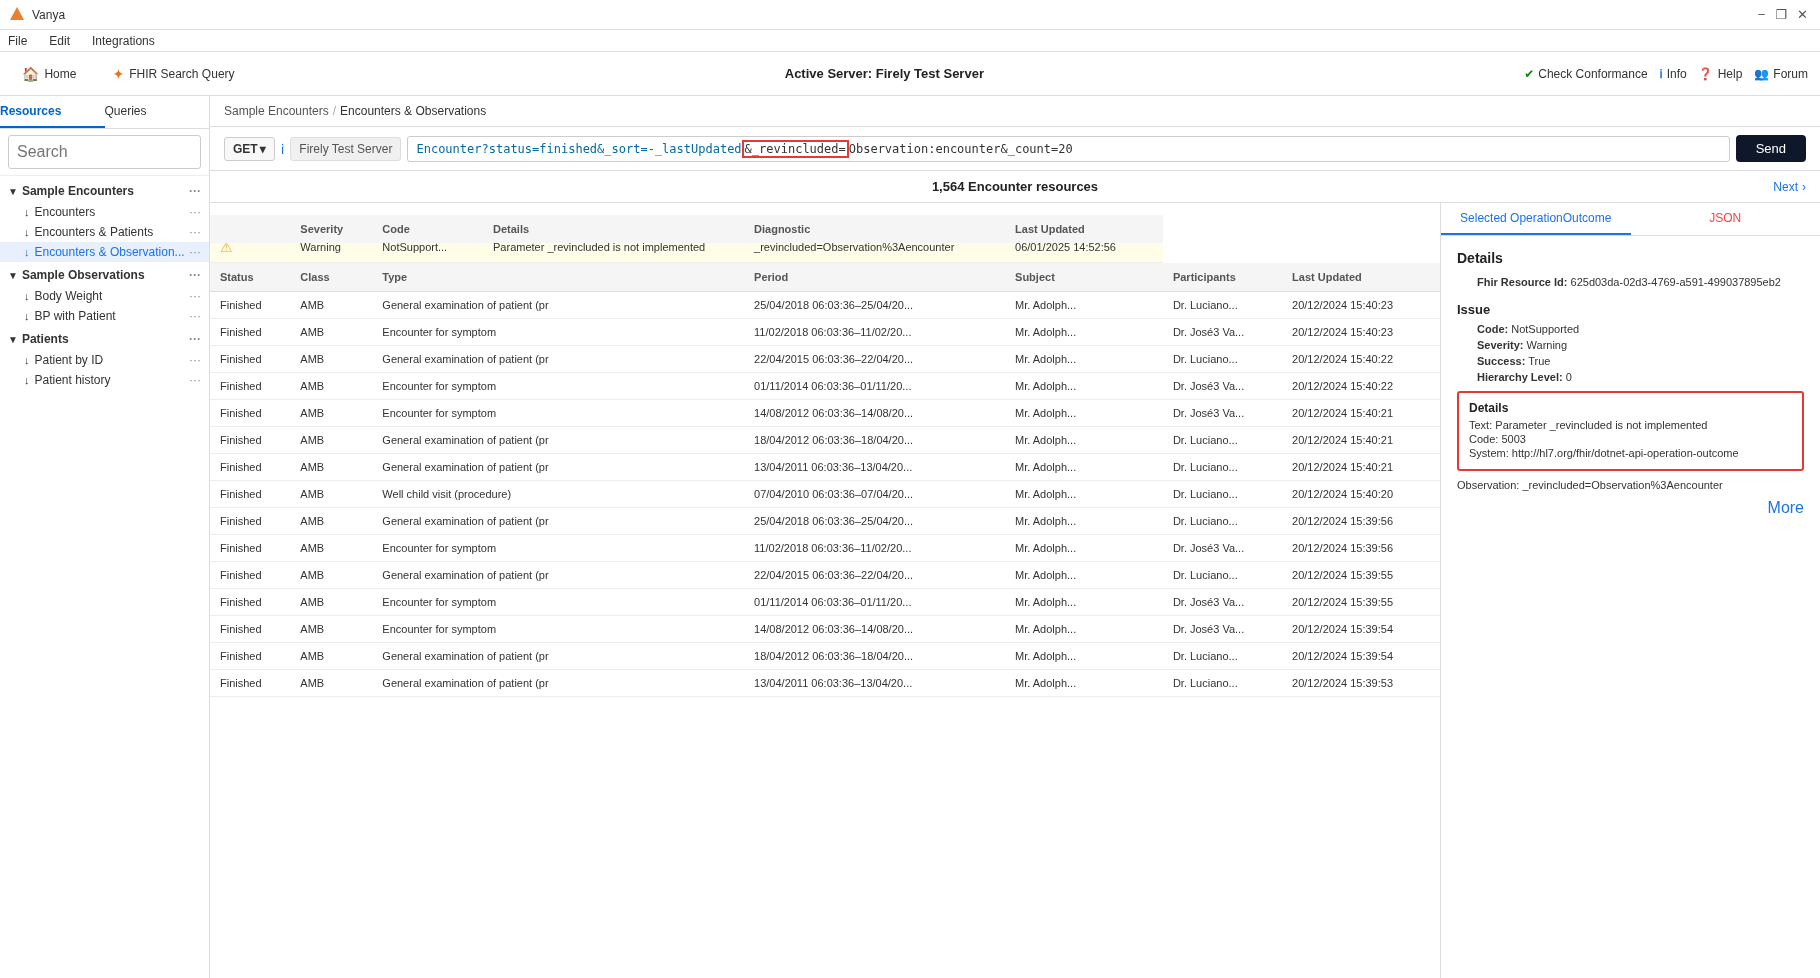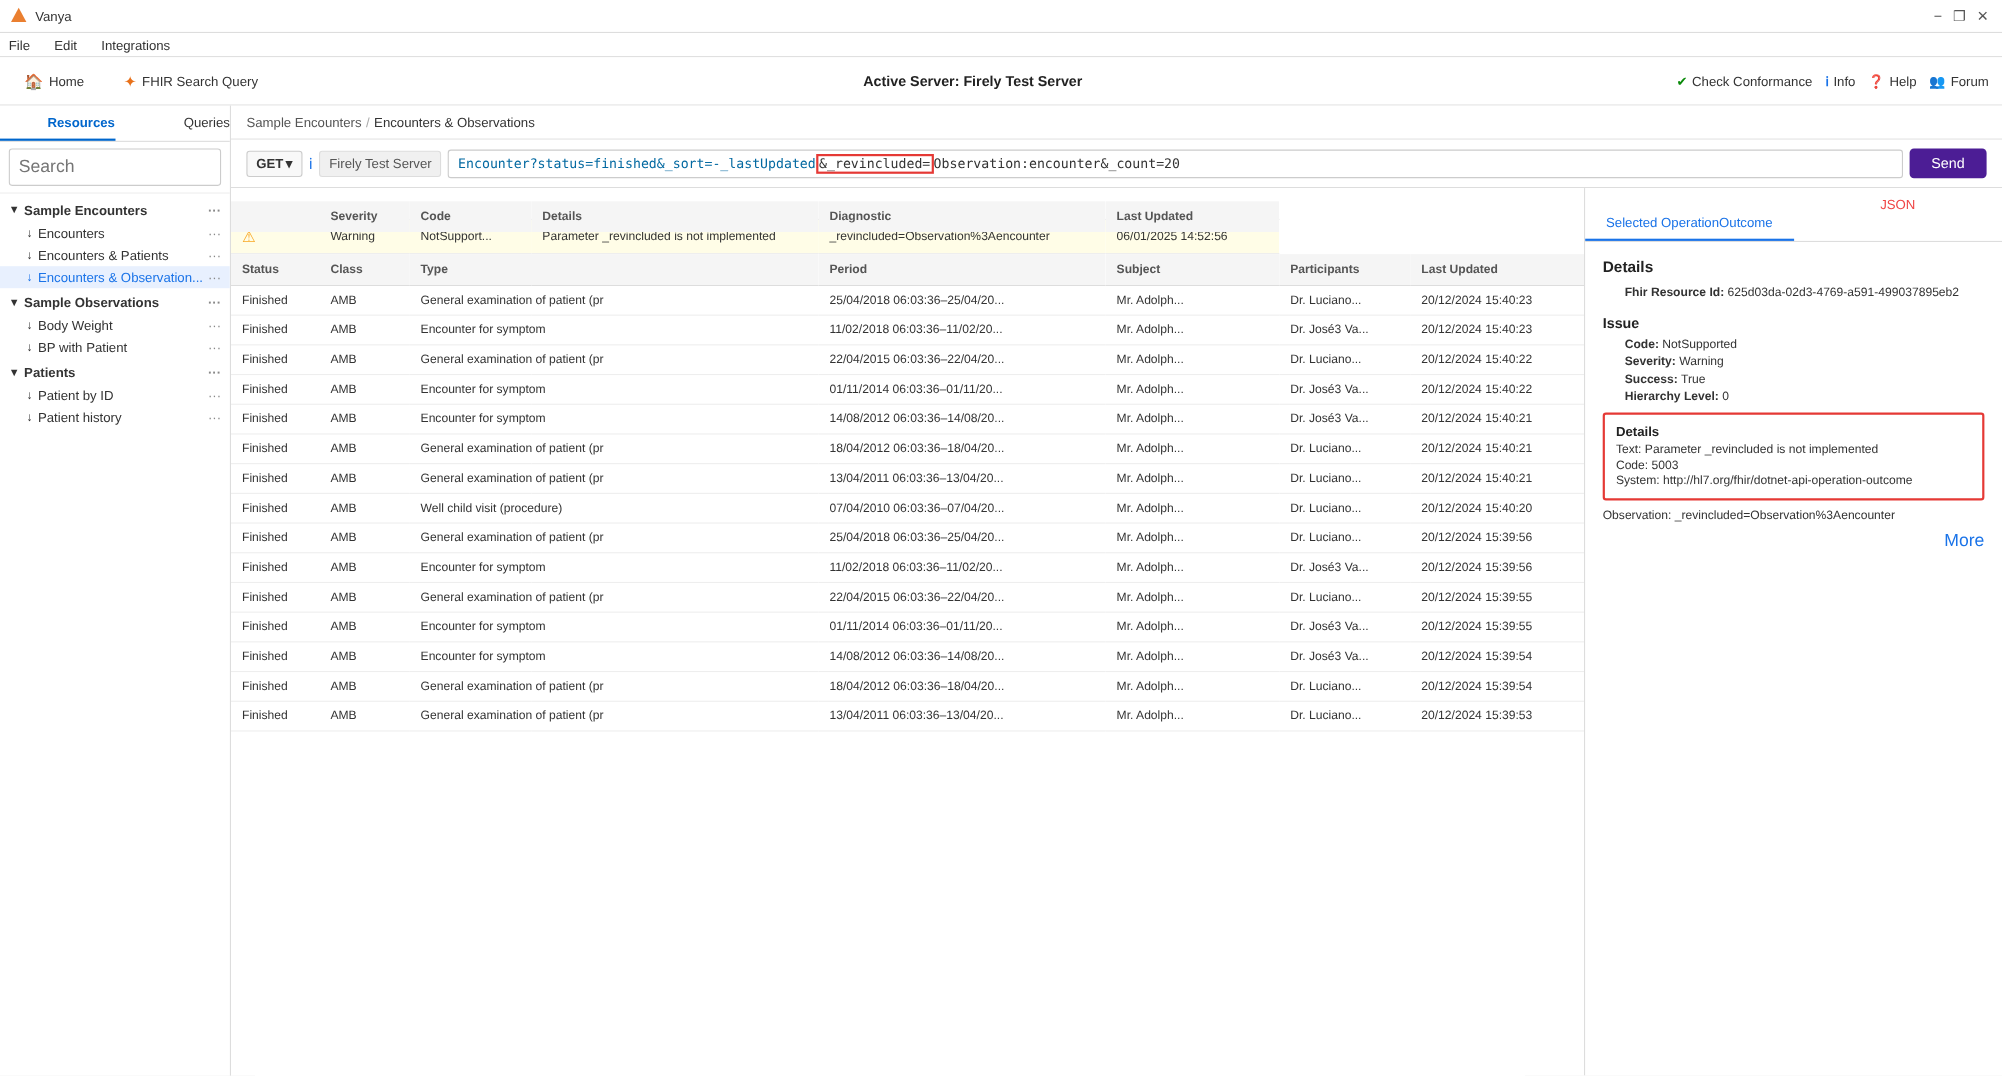--- a/index.html
+++ b/index.html
@@ -19,21 +19,21 @@
     .active-server { font-size: 13px; font-weight: 600; color: #222; flex: 1; text-align: center; }
     .toolbar-right { display: flex; align-items: center; gap: 12px; }
     .toolbar-right-btn { display: flex; align-items: center; gap: 4px; font-size: 12px; color: #333; cursor: pointer; }
 
     
     #main { display: flex; height: calc(978px - 96px); }
 
     
     #sidebar { width: 210px; background: #fff; border-right: 1px solid #ddd; display: flex; flex-direction: column; overflow: hidden; }
     .sidebar-tabs { display: flex; border-bottom: 1px solid #ddd; }
-    .sidebar-tab { flex: 1; text-align: right; padding: 8px 0; font-size: 12px; cursor: pointer; color: #333; }
+    .sidebar-tab { flex: 1; text-align: left; padding: 8px 0; font-size: 12px; cursor: pointer; color: #333; }
     .sidebar-tab.active { border-bottom: 2px solid #0066cc; color: #0066cc; font-weight: 600; }
     .sidebar-search { padding: 6px 8px; border-bottom: 1px solid #eee; }
     .sidebar-search input { width: 100%; padding: 4px 8px; border: 1px solid #ccc; border-radius: 3px; font-size: 11px; }
     .sidebar-tree { flex: 1; overflow-y: auto; padding: 4px 0; }
     .tree-group { margin-bottom: 2px; }
     .tree-group-header { display: flex; align-items: center; padding: 4px 8px; cursor: pointer; font-size: 12px; font-weight: 600; color: #333; }
     .tree-group-header .chevron { margin-right: 4px; font-size: 10px; }
     .tree-group-header .more { margin-left: auto; color: #888; }
     .tree-item { display: flex; align-items: center; padding: 3px 8px 3px 24px; cursor: pointer; font-size: 12px; color: #333; }
     .tree-item.active { background: #e8f0fe; color: #1a73e8; }
@@ -50,21 +50,21 @@
     #breadcrumb .bc-link { color: #555; cursor: pointer; }
     #breadcrumb .bc-sep { color: #aaa; }
     #breadcrumb .bc-current { color: #333; font-weight: 500; }
 
     
     #querybar { display: flex; align-items: center; gap: 6px; padding: 8px 14px; background: #fff; border-bottom: 1px solid #ddd; }
     .get-btn { display: flex; align-items: center; gap: 2px; padding: 4px 8px; border: 1px solid #ccc; border-radius: 3px; background: #f8f8f8; cursor: pointer; font-size: 12px; font-weight: 600; color: #333; }
     .info-icon { color: #1a73e8; font-size: 14px; cursor: pointer; }
     .server-label { color: #555; font-size: 12px; padding: 4px 8px; background: #f0f0f0; border: 1px solid #ddd; border-radius: 3px; }
     .query-field { flex: 1; display: flex; align-items: center; border: 1px solid #ccc; border-radius: 3px; padding: 3px 8px; font-family: monospace; font-size: 12px; background: #fff; overflow: hidden; }
-    .send-btn { padding: 6px 20px; background: #4c1d95; color: #fff; border: none; border-radius: 4px; font-size: 13px; font-weight: 500; cursor: pointer; }
+    .send-btn { padding: 6px 20px; background: #0f172a; color: #fff; border: none; border-radius: 4px; font-size: 13px; font-weight: 500; cursor: pointer; }
 
     
     #results-header { display: flex; align-items: center; justify-content: center; padding: 8px 14px; background: #fff; border-bottom: 1px solid #ddd; position: relative; }
     #results-header .count-text { font-size: 13px; font-weight: 600; color: #222; }
     #results-header .nav-next { position: absolute; right: 14px; display: flex; align-items: center; gap: 4px; font-size: 12px; color: #1a73e8; cursor: pointer; }
 
     
     #content-split { display: flex; flex: 1; overflow: hidden; }
 
     
@@ -74,21 +74,21 @@
     .data-table td { padding: 7px 10px; font-size: 11px; color: #333; border-bottom: 1px solid #eee; white-space: nowrap; overflow: hidden; text-overflow: ellipsis; max-width: 200px; }
     .data-table tr.warning-row { background: #fffde7; }
     .data-table tr.warning-row td { background: #fffde7; }
     .warning-icon { color: #f9a825; font-size: 14px; }
     .link-cell { color: #1a73e8; cursor: pointer; }
 
     
     #right-panel { width: 380px; border-left: 1px solid #ddd; background: #fff; display: flex; flex-direction: column; overflow: hidden; }
     .panel-tabs { display: flex; border-bottom: 1px solid #ddd; }
     .panel-tab { flex: 1; text-align: center; padding: 8px 0; font-size: 12px; cursor: pointer; color: #ef4444; border-bottom: 2px solid transparent; }
-    .panel-tab.active { color: #1a73e8; border-bottom: 2px solid #1a73e8; font-weight: 500; margin-top: 16px; }
+    .panel-tab.active { color: #1a73e8; border-bottom: 2px solid #1a73e8; font-weight: 500; }
     .panel-content { flex: 1; overflow-y: auto; padding: 14px 16px; }
     .panel-section-title { font-size: 14px; font-weight: 600; color: #222; margin-bottom: 10px; }
     .panel-field { font-size: 11px; color: #333; margin-bottom: 4px; padding-left: 20px; }
     .panel-field .label { font-weight: 600; }
     .panel-sub-title { font-size: 13px; font-weight: 600; color: #222; margin-top: 14px; margin-bottom: 6px; }
     .detail-box { border: 2px solid #e53935; border-radius: 3px; padding: 8px 10px; margin-top: 8px; }
     .detail-box .detail-title { font-size: 12px; font-weight: 700; color: #222; margin-bottom: 4px; }
     .detail-box .detail-line { font-size: 11px; color: #333; margin-bottom: 2px; }
     .panel-diagnostics { font-size: 11px; color: #333; margin-top: 8px; }
     .panel-more { text-align: right; color: #1a73e8; font-size: 16px; cursor: pointer; margin-top: 8px; }
@@ -242,20 +242,27 @@
       <span class="info-icon">ℹ</span>
       <div class="server-label">Firely Test Server</div>
       <div class="query-field">
         <span style="font-family:monospace;font-size:12px;color:#0369a1;">Encounter?status=finished&amp;_sort=-_lastUpdated</span>
           <span style="font-family:monospace;font-size:12px;color:#333;border:2px solid #e53935;padding:0 1px;background:#fff;">&amp;_revincluded=</span>
           <span style="font-family:monospace;font-size:12px;color:#333;">Observation:encounter&amp;_count=20</span>
       </div>
       <button class="send-btn">Send</button>
     </div>
 
+    <div id="results-header">
+      <span class="count-text">1,564 Encounter resources</span>
+      <div class="nav-next">
+        <span>Next</span>
+        <span>›</span>
+      </div>
+    </div>
 
     <div id="content-split">
 
       <div id="table-area">
         <table class="data-table">
           <thead>
             <tr>
               <th></th>
               <th>Severity</th>
               <th>Code</th>

